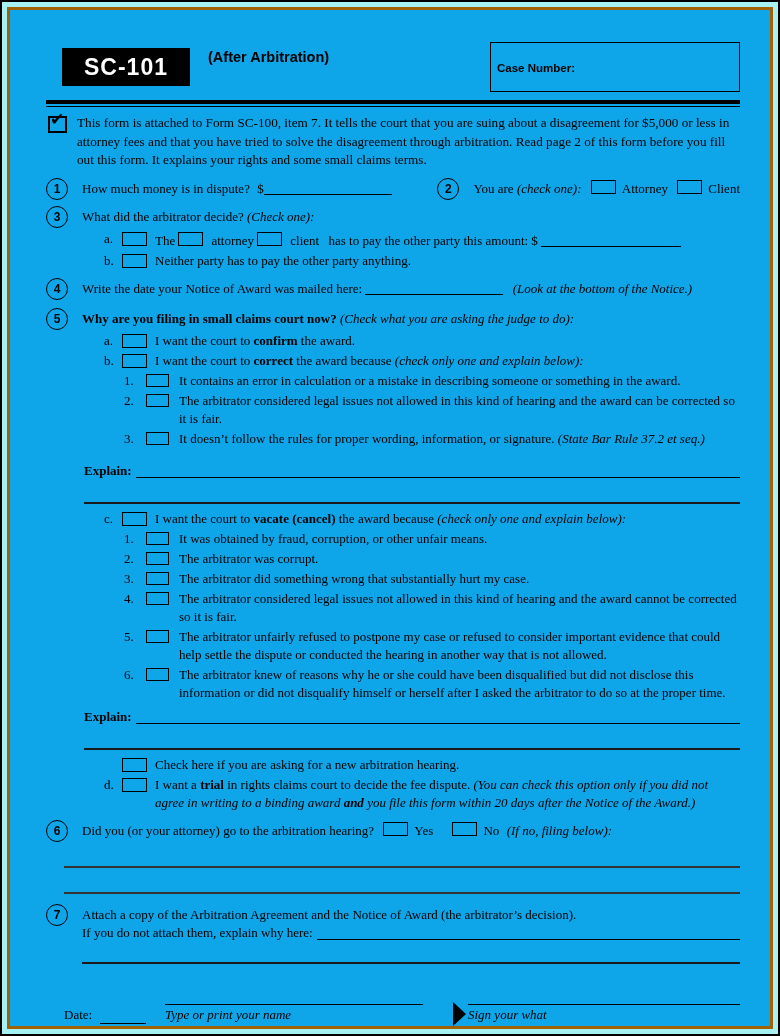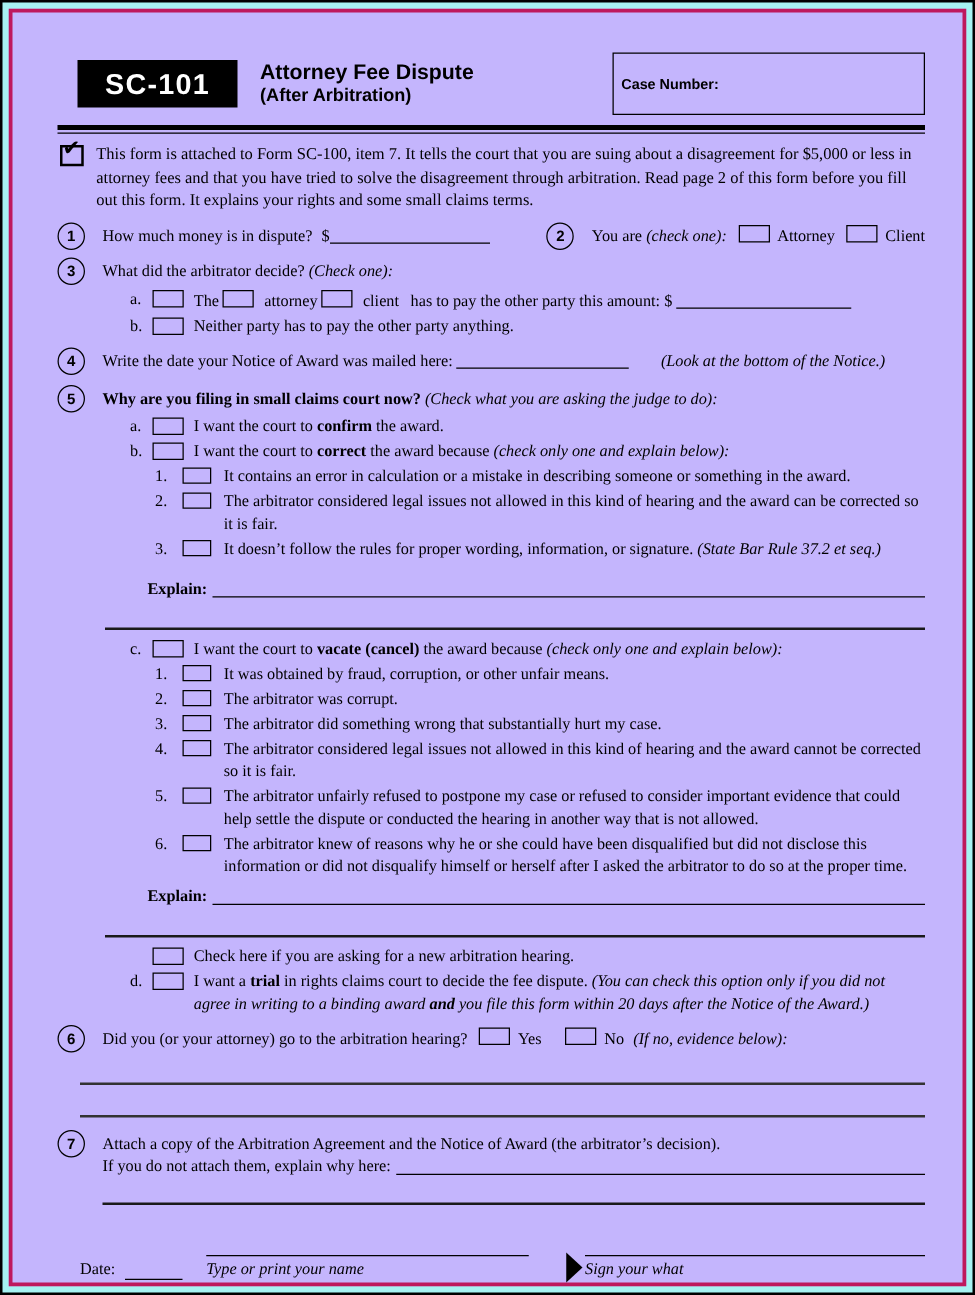--- a/index.html
+++ b/index.html
@@ -1,19 +1,19 @@
 <!DOCTYPE html>
 <html><head>
 <meta charset="utf-8">
 <style>
   html,body{margin:0;padding:0;}
   body{width:780px;height:1036px;background:#000;position:relative;overflow:hidden;
        font-family:"Liberation Serif","DejaVu Serif",serif;color:#000;}
   .cyan-mat{position:absolute;left:2px;top:2px;right:2px;bottom:2px;background:#a6f2f2;}
-  .page{position:absolute;left:7px;top:7px;right:7px;bottom:7px;border:3px solid #be185d;background:#c4b5fd;
+  .page{position:absolute;left:7px;top:7px;right:7px;bottom:7px;border:3px solid #a16207;background:#0ea5e9;
         padding:30px 30px 0 36px;box-sizing:border-box;font-size:13px;line-height:18px;}
 
   
   .header{display:flex;align-items:flex-start;margin-top:8px;}
   .badge{background:#000;color:#fff;font-family:"Liberation Sans",sans-serif;font-weight:bold;
          font-size:23px;width:128px;height:38px;display:flex;align-items:center;justify-content:center;
          letter-spacing:1px;margin-left:16px;}
   .titles{margin-left:18px;flex:1;}
   .title1{font-family:"Liberation Sans",sans-serif;font-weight:bold;font-size:17px;line-height:20px;}
   .title2{font-family:"Liberation Sans",sans-serif;font-weight:bold;font-size:14.5px;line-height:18px;}
@@ -43,21 +43,21 @@
   .letterrow{display:flex;margin-left:58px;margin-top:2px;}
   .letterrow .letter{width:18px;flex:none;}
   .letterrow .cb{flex:none;margin:2px 8px 0 0;}
   .letterrow .ltext{flex:1;}
   .numrow{display:flex;margin-left:78px;margin-top:2px;}
   .numrow .n{width:22px;flex:none;}
   .numrow .cb{flex:none;margin:2px 10px 0 0;}
   .numrow .ntext{flex:1;}
 
   .explain-row{display:flex;margin:14px 0 0 38px;}
-  .explain-row .xl{font-weight:bold;margin-right:4px;margin-left:34px;}
+  .explain-row .xl{font-weight:bold;margin-right:4px;}
   .explain-row .xline{flex:1;border-bottom:1.5px solid #000;margin-bottom:2px;}
   .explain-line2{margin-left:38px;border-bottom:2px solid #1a1a1a;height:22px;margin-bottom:6px;}
 
   .blankline{border-bottom:2px solid #333;height:24px;margin-left:18px;}
   .fullline{border-bottom:2px solid #1a1a1a;height:20px;margin-left:36px;}
 
   
   .sigrow{display:flex;margin:24px 0 0 18px;align-items:flex-end;}
   .sigline{border-bottom:1.5px solid #000;height:16px;}
   .sigcap{font-style:italic;font-size:13px;text-align:left;padding-top:1px;}
@@ -66,21 +66,20 @@
 </style>
 </head>
 <body>
 
 <div class="cyan-mat"></div>
 <div class="page">
 
   <div class="header">
     <div class="badge">SC-101</div>
     <div class="titles">
-      <div class="title1">Attorney Fee Dispute</div>
       <div class="title2">(After Arbitration)</div>
     </div>
     <div class="casebox">
       <div class="caselabel">Case Number:</div>
     </div>
   </div>
   <div class="double-rule"></div>
 
   <div class="intro">
     <div class="introcheck">
@@ -124,21 +123,21 @@
     <span class="letter">b.</span>
     <span class="cb"></span>
     <div class="ltext">Neither party has to pay the other party anything.</div>
   </div>
 
   <div class="qrow mt8">
     <div class="circle">4</div>
     <div class="qbody">
       <span>Write the date your Notice of Award was mailed here:</span>
       <span class="ul" style="width:138px;"></span>
-      <i class="h" style="margin-left:22px;">(Look at the bottom of the Notice.)</i>
+      <i class="h" style="margin-left:6px;">(Look at the bottom of the Notice.)</i>
     </div>
   </div>
 
   <div class="qrow mt8">
     <div class="circle">5</div>
     <div class="qbody">
       <b class="k">Why are you filing in small claims court now? </b><i class="h">(Check what you are asking the judge to do):</i>
     </div>
   </div>
   <div class="letterrow">
@@ -225,21 +224,21 @@
     <span class="cb"></span>
     <div class="ltext"><span>I want a </span><b class="k">trial</b><span> in rights claims court to decide the fee dispute. </span><i class="h">(You can check this option only if you did not agree in writing to a binding award </i><b class="k h" style="font-style:italic;">and</b><i class="h"> you file this form within 20 days after the Notice of the Award.)</i></div>
   </div>
 
   <div class="qrow mt8">
     <div class="circle">6</div>
     <div class="qbody">
       <span>Did you (or your attorney) go to the arbitration hearing?</span>
       <span class="cb"></span><span>Yes</span>
       <span class="cb" style="margin-left:16px;"></span><span>No</span>
-      <i class="h" style="margin-left:4px;">(If no, evidence below):</i>
+      <i class="h" style="margin-left:4px;">(If no, filing below):</i>
     </div>
   </div>
   <div class="blankline"></div>
   <div class="blankline"></div>
 
   <div class="qrow" style="margin-top:10px;">
     <div class="circle">7</div>
     <div class="qbody">
       <div>Attach a copy of the Arbitration Agreement and the Notice of Award (the arbitrator’s decision).</div>
       <div style="display:flex;">

